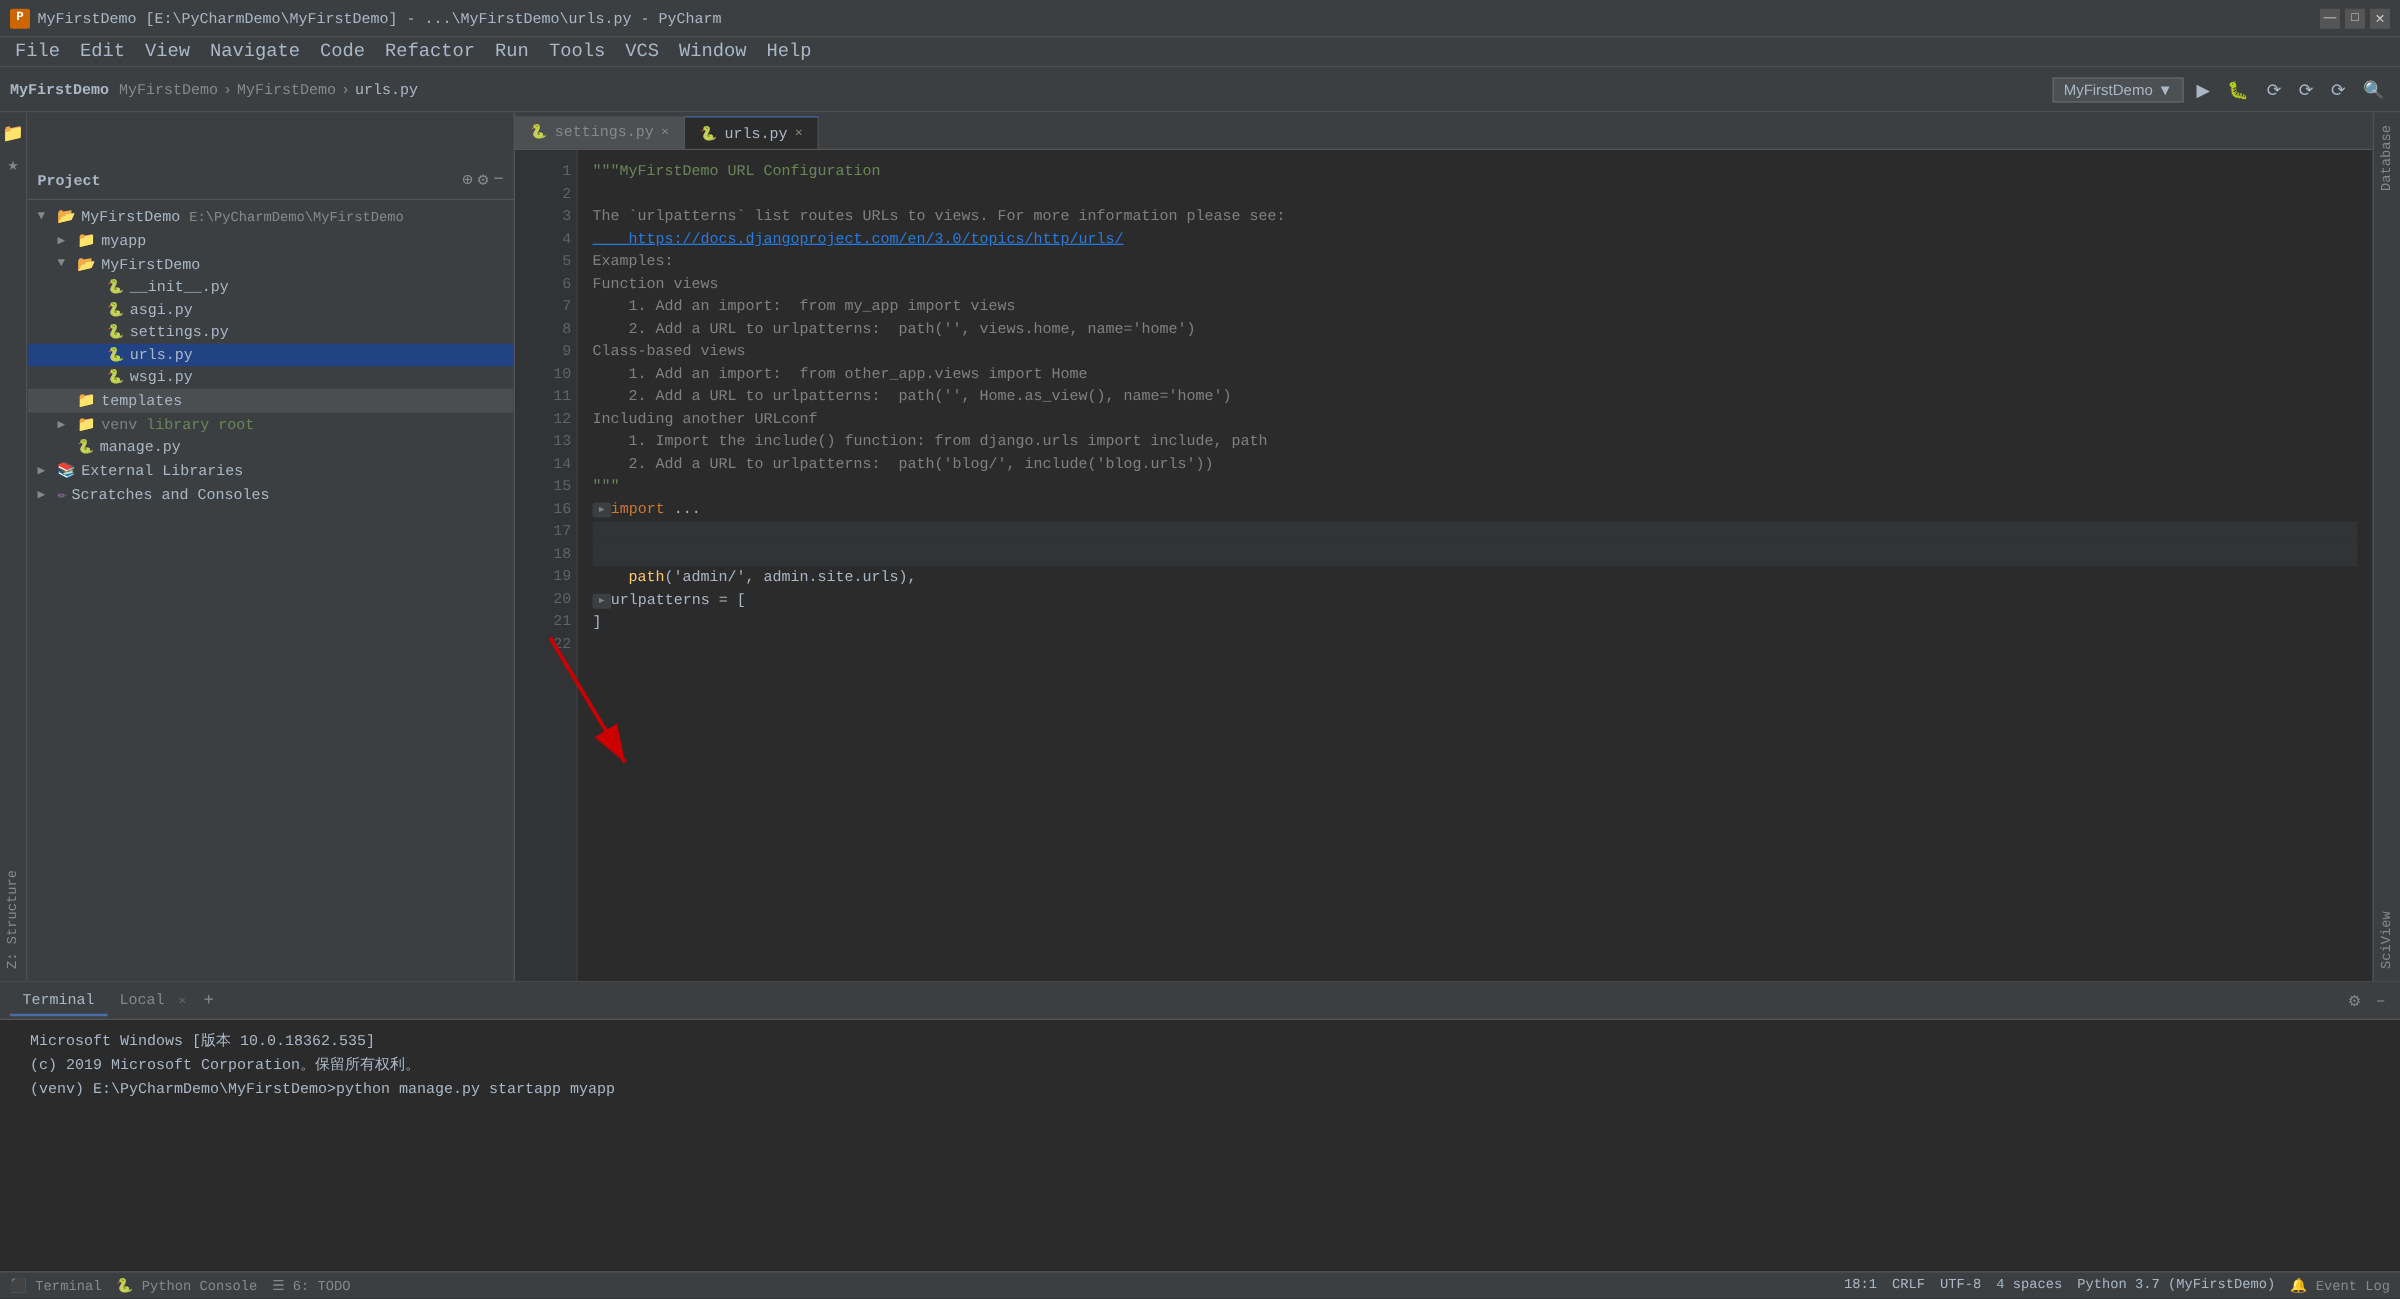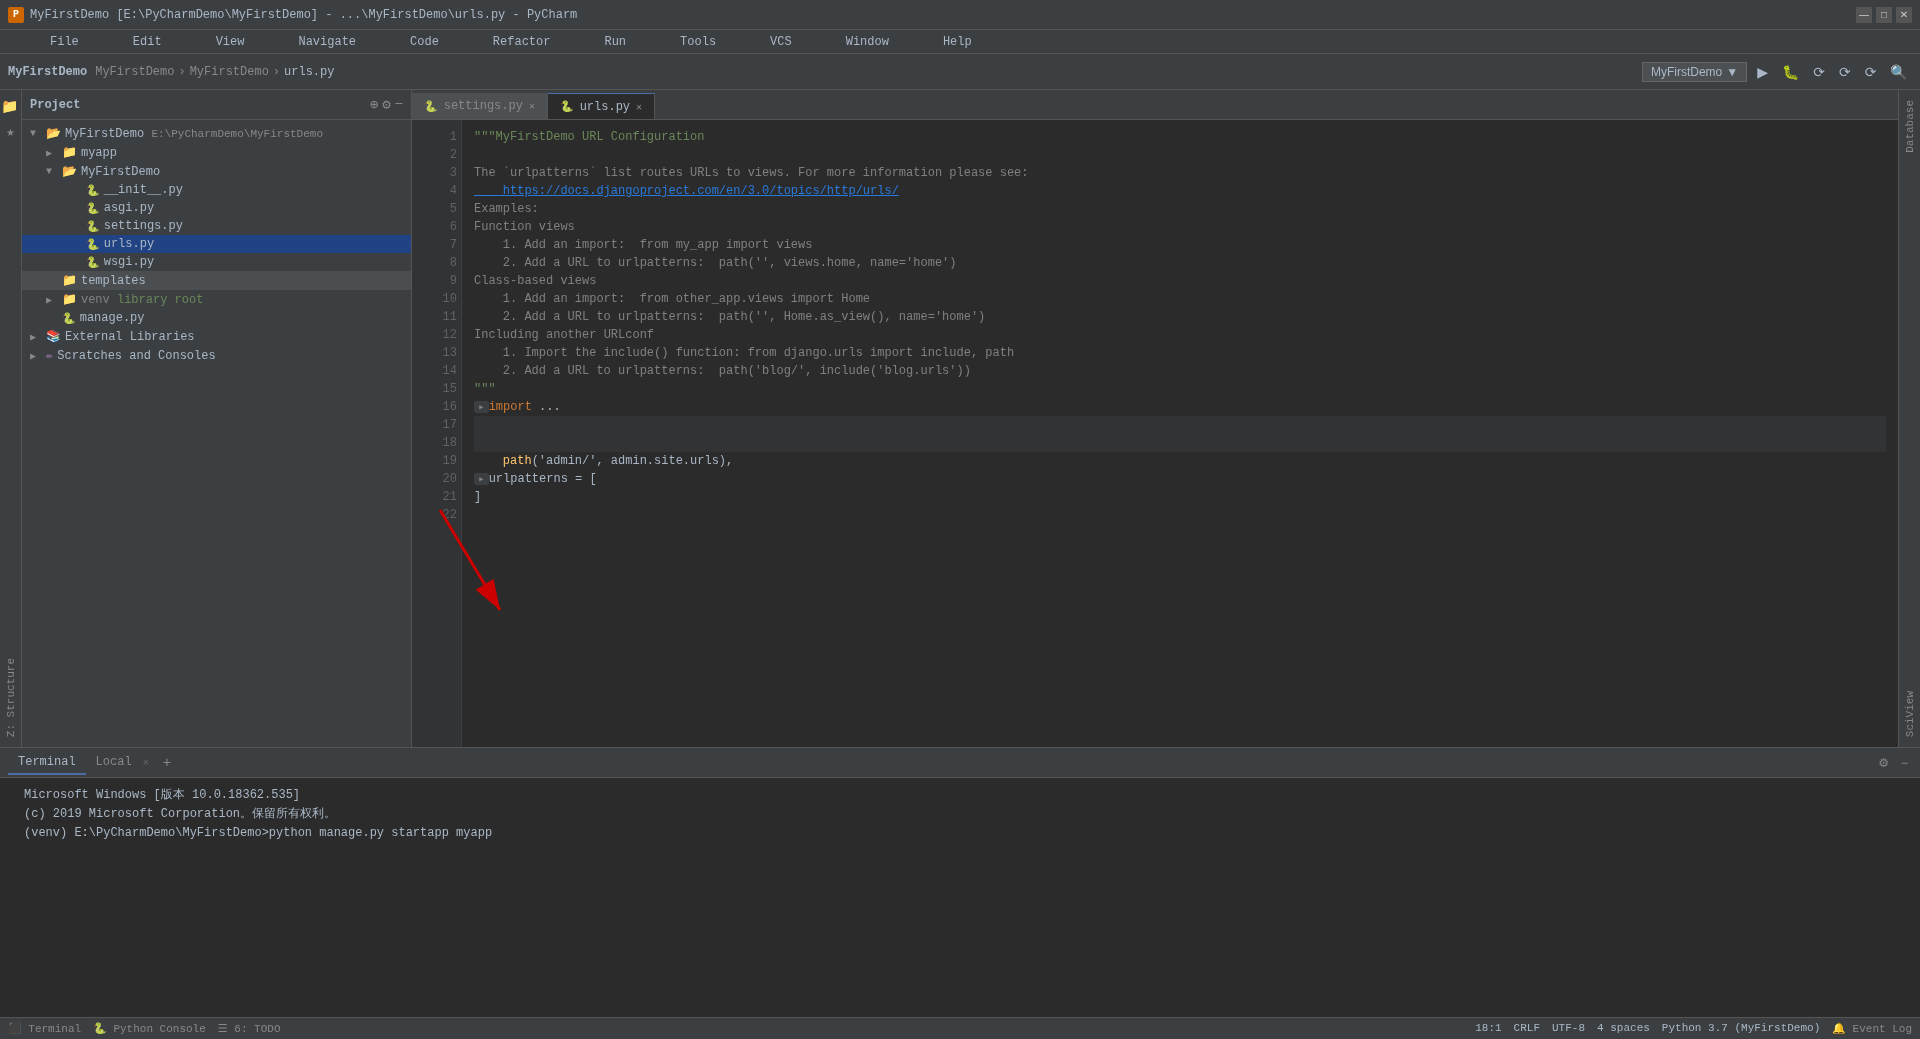--- a/index.html
+++ b/index.html
@@ -63,23 +63,22 @@
       height: 24px;
       display: flex;
       align-items: center;
       padding: 0 4px;
       border-bottom: 1px solid #555;
       flex-shrink: 0;
     }
     .menu-item {
       padding: 2px 8px;
       color: #a9b7c6;
-      font-size: 12px;
-      cursor: pointer;
-      margin-left: 38px;
+      font-size: 15px;
+      cursor: pointer;
     }
 
     
     .toolbar {
       background: #3c3f41;
       height: 36px;
       display: flex;
       align-items: center;
       padding: 0 8px;
       border-bottom: 1px solid #555;
@@ -137,20 +136,21 @@
       flex-direction: column;
       flex-shrink: 0;
     }
     .sidebar-header {
       height: 30px;
       display: flex;
       align-items: center;
       justify-content: space-between;
       padding: 0 8px;
       border-bottom: 1px solid #555;
+      margin-top: 40px;
     }
     .sidebar-title {
       color: #a9b7c6;
       font-size: 12px;
       font-weight: bold;
     }
     .sidebar-header-icons {
       display: flex; gap: 4px;
     }
     .sidebar-tree {
@@ -265,21 +265,21 @@
       transform: rotate(180deg);
       font-size: 11px;
       color: #888;
       cursor: pointer;
       padding: 6px 2px;
       white-space: nowrap;
     }
 
     
     .bottom-panel {
-      height: 270px;
+      height: 232px;
       background: #2b2b2b;
       border-top: 1px solid #555;
       display: flex;
       flex-direction: column;
       flex-shrink: 0;
     }
     .bottom-panel-tabs {
       height: 30px;
       background: #3c3f41;
       display: flex;

